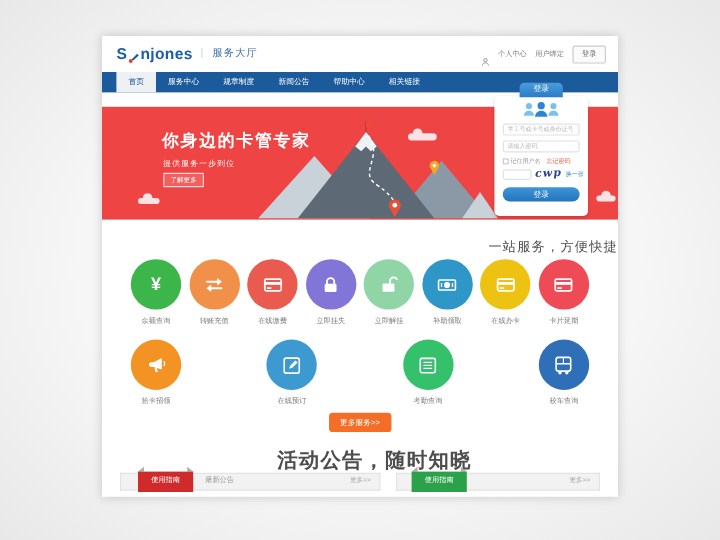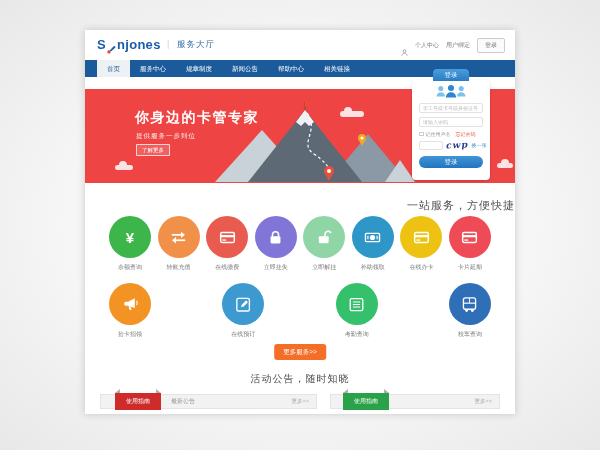--- a/index.html
+++ b/index.html
@@ -71,22 +71,22 @@
   .svc { width:46px; height:67px; text-align:center; cursor:pointer; }
   .svc-circle { width:42px; height:42px; border-radius:50%; margin:0 auto; display:flex;
                 align-items:center; justify-content:center; }
   .svc-circle svg { width:19px; height:19px; }
   .svc-glyph { color:#fff; font-size:15px; font-weight:bold; }
   .svc-label { margin-top:5px; font-size:6px; color:#7a7a7a; }
   .more-btn { position:absolute; left:50%; top:314px; transform:translateX(-50%); background:#f46e27;
               color:#fff; border:none; border-radius:3px; font-size:6.5px; padding:3.5px 9px; cursor:pointer; }
 
   
-  .ann-title { position:absolute; left:0; top:342px; width:100%; text-align:center; font-size:10px;
-               font-weight:normal; color:#4d4d4d; letter-spacing:1px; }
+  .ann-title { position:absolute; left:12px; top:342px; width:100%; text-align:center; font-size:17px;
+               font-weight:bold; color:#4d4d4d; letter-spacing:1px; }
   .panel-bar { position:absolute; top:364px; height:15px; background:#f2f2f2; border:1px solid #e4e4e4; }
   .panel-left { left:15px; width:217px; }
   .panel-right { left:245px; width:170px; }
   .ribbon { position:absolute; top:-2px; height:17px; width:46px; line-height:17px; text-align:center;
             font-size:6px; color:#fff; cursor:pointer; }
   .ribbon::before, .ribbon::after { content:""; position:absolute; top:0; width:0; height:0;
             border-bottom:4px solid rgba(0,0,0,.32); }
   .ribbon::before { left:0; border-left:5px solid transparent; transform:translateY(-4px) translateX(0); }
   .ribbon::after  { right:0; border-right:5px solid transparent; transform:translateY(-4px); }
   .rb-left { left:14px; } .rb-right { left:12px; }

